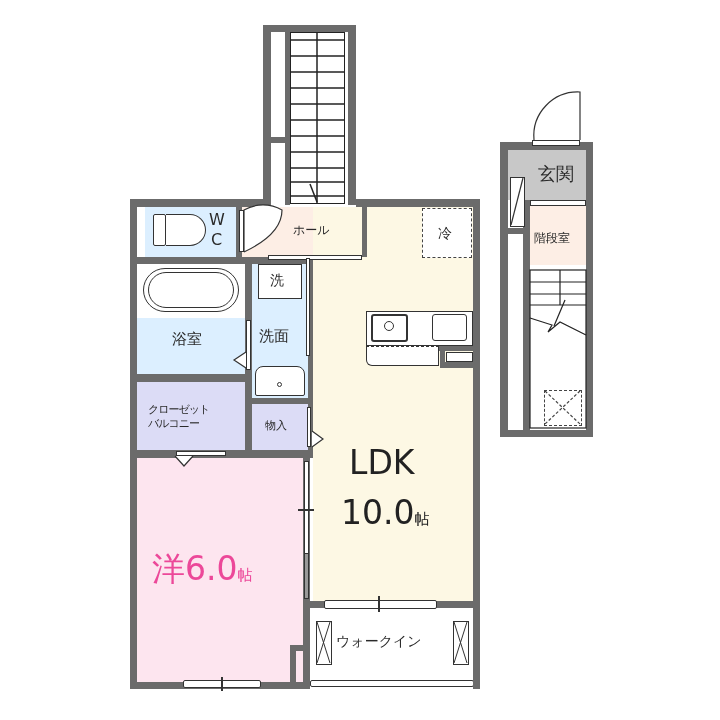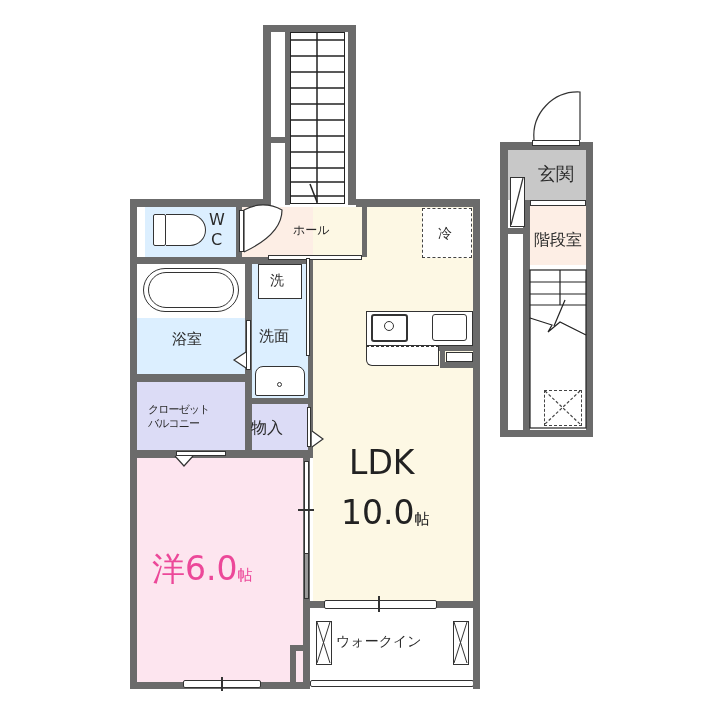--- a/index.html
+++ b/index.html
@@ -119,21 +119,21 @@
     <path d="M13 0 L1 8 L13 16" fill="#fff" stroke="#333" stroke-width="1.2"></path>
   </svg>
 
   <div class="lbl" style="left:148px;top:402px;font-size:11px;letter-spacing:-1px;">クローゼット</div>
   <div class="lbl" style="left:148px;top:416px;font-size:11px;letter-spacing:-1px;">バルコニー</div>
   <div class="abs" style="left:176px;top:451px;width:50px;height:5px;background:#fff;border:1px solid #333;"></div>
   <svg style="left:175px;top:456px;" width="18" height="12">
     <path d="M0 0 L9 10 L18 0" fill="#fff" stroke="#333" stroke-width="1.2"></path>
   </svg>
 
-  <div class="lbl" style="left:251px;top:418px;font-size:16px;">物入</div>
+  <div class="lbl" style="left:265px;top:418px;font-size:11px;">物入</div>
   <div class="abs" style="left:307px;top:407px;width:4px;height:40px;background:#fff;border:1px solid #333;"></div>
   <svg style="left:312px;top:431px;" width="12" height="16">
     <path d="M0 0 L11 8 L0 16" fill="#fff" stroke="#333" stroke-width="1.2"></path>
   </svg>
 
   <div class="lbl" style="left:349px;top:443px;font-size:33px;color:#222;">LDK</div>
   <div class="lbl" style="left:341px;top:493px;font-size:33px;color:#222;">
     <span>10.0</span><span style="font-size:15px;">帖</span>
   </div>
 
@@ -185,21 +185,21 @@
     <path d="M48 48 L48 0 A44 44 0 0 0 2 48" fill="#fff" stroke="#333" stroke-width="1.2"></path>
   </svg>
   <div class="lbl" style="left:538px;top:162px;font-size:18px;">玄関</div>
 
   <div class="abs" style="left:510px;top:177px;width:15px;height:50px;background:#fff;border:1.5px solid #333;">
     <svg style="left:0;top:0;" width="12" height="47">
         <line x1="12" y1="0" x2="0" y2="47" stroke="#333" stroke-width="1.2"></line>
       </svg>
   </div>
 
-  <div class="lbl" style="left:534px;top:230px;font-size:16px;">階段室</div>
+  <div class="lbl" style="left:534px;top:230px;font-size:12px;">階段室</div>
 
   <svg style="left:530px;top:270px;" width="56" height="160">
     <g stroke="#222" stroke-width="1.2" fill="none">
       <rect x="0" y="0" width="56" height="158"></rect>
       <line x1="30" y1="0" x2="30" y2="35"></line>
       <line x1="0" y1="12" x2="56" y2="12"></line>
       <line x1="0" y1="24" x2="56" y2="24"></line>
       <line x1="0" y1="35" x2="56" y2="35"></line>
       <path d="M0 48 L22 55 L18 62 L30 52 L56 65"></path>
       <line x1="35" y1="30" x2="24" y2="56"></line>

